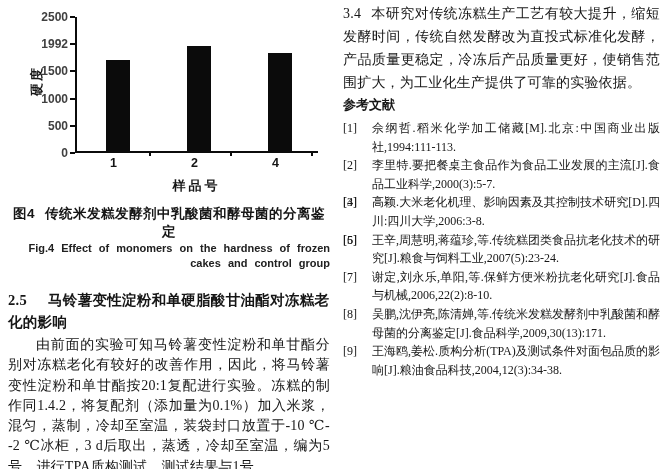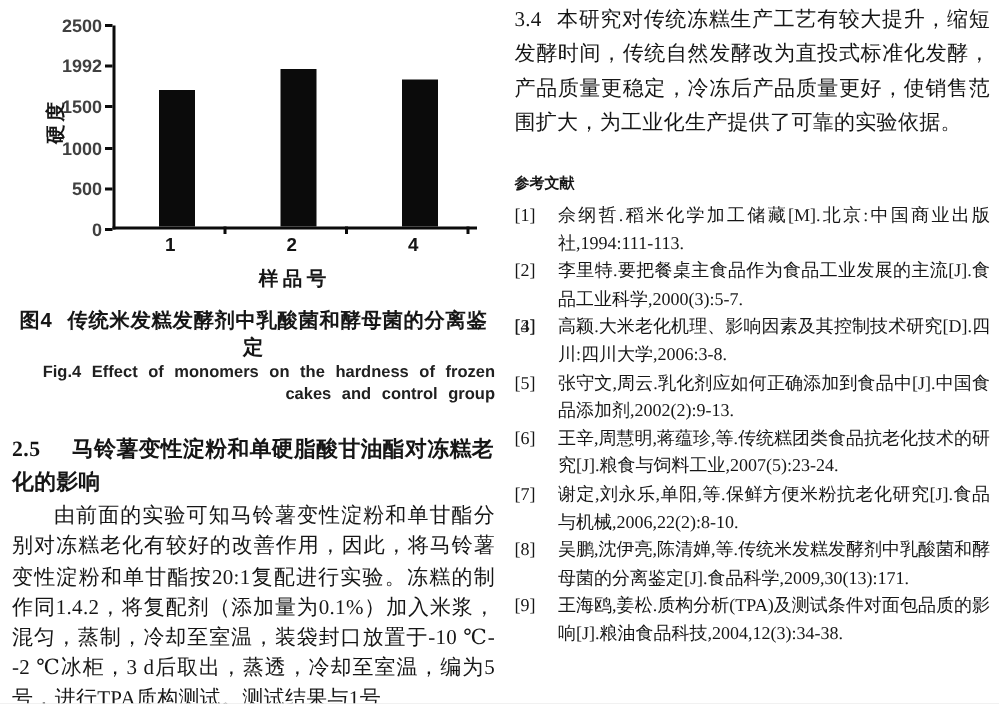--- a/index.html
+++ b/index.html
@@ -44,21 +44,21 @@
                      font-style:normal; letter-spacing:.3px; }
   .section-heading .sec-num { margin-right:21px; font-style:normal; }
   .body-paragraph { margin-top:2px; font-size:14px; line-height:20.3px;
                     text-align:justify; text-justify:inter-ideograph; text-indent:2em;
                     letter-spacing:.2px; }
 
   
   .sec34 { font-size:14px; line-height:23px; text-align:justify;
            text-justify:inter-ideograph; letter-spacing:.2px; }
   .sec34 .sec-num { margin-right:10px; }
-  .ref-heading { margin-top:21px; font-size:10px; font-weight:700;
+  .ref-heading { margin-top:2px; font-size:13px; font-weight:700;
                  font-family:Liberation Serif, serif; }
   .ref-list { margin-top:5px; }
   .ref-item { position:relative; padding-left:29px; font-size:12px; line-height:18.6px;
               text-align:justify; text-justify:inter-ideograph; }
   .ref-num  { position:absolute; left:0; top:0; }
 </style>
 </head>
 <body>
 
 <div class="page">
@@ -112,21 +112,21 @@
       <span class="sec-num">3.4</span><span>本研究对传统冻糕生产工艺有较大提升，缩短发酵时间，传统自然发酵改为直投式标准化发酵，产品质量更稳定，冷冻后产品质量更好，使销售范围扩大，为工业化生产提供了可靠的实验依据。</span>
     </div>
 
     <div class="ref-heading">参考文献</div>
 
     <div class="ref-list">
         <div class="ref-item"><span class="ref-num">[1]</span><span>佘纲哲.稻米化学加工储藏[M].北京:中国商业出版社,1994:111-113.</span></div>
         <div class="ref-item"><span class="ref-num">[2]</span><span>李里特.要把餐桌主食品作为食品工业发展的主流[J].食品工业科学,2000(3):5-7.</span></div>
         <div class="ref-item"><span class="ref-num">[3]</span></div>
         <div class="ref-item"><span class="ref-num">[4]</span><span>高颖.大米老化机理、影响因素及其控制技术研究[D].四川:四川大学,2006:3-8.</span></div>
-        <div class="ref-item"><span class="ref-num">[5]</span><span>张守文,周云.乳化剂应如何正确添加到食品中[J].中国食品添加剂,2002(2):9-13.</span></div>
+        <div class="ref-item"><span class="ref-num">[5]</span></div>
         <div class="ref-item"><span class="ref-num">[6]</span><span>王辛,周慧明,蒋蕴珍,等.传统糕团类食品抗老化技术的研究[J].粮食与饲料工业,2007(5):23-24.</span></div>
         <div class="ref-item"><span class="ref-num">[7]</span><span>谢定,刘永乐,单阳,等.保鲜方便米粉抗老化研究[J].食品与机械,2006,22(2):8-10.</span></div>
         <div class="ref-item"><span class="ref-num">[8]</span><span>吴鹏,沈伊亮,陈清婵,等.传统米发糕发酵剂中乳酸菌和酵母菌的分离鉴定[J].食品科学,2009,30(13):171.</span></div>
         <div class="ref-item"><span class="ref-num">[9]</span><span>王海鸥,姜松.质构分析(TPA)及测试条件对面包品质的影响[J].粮油食品科技,2004,12(3):34-38.</span></div>
       </div>
   </div>
 
 </div>
 
 </body></html>

